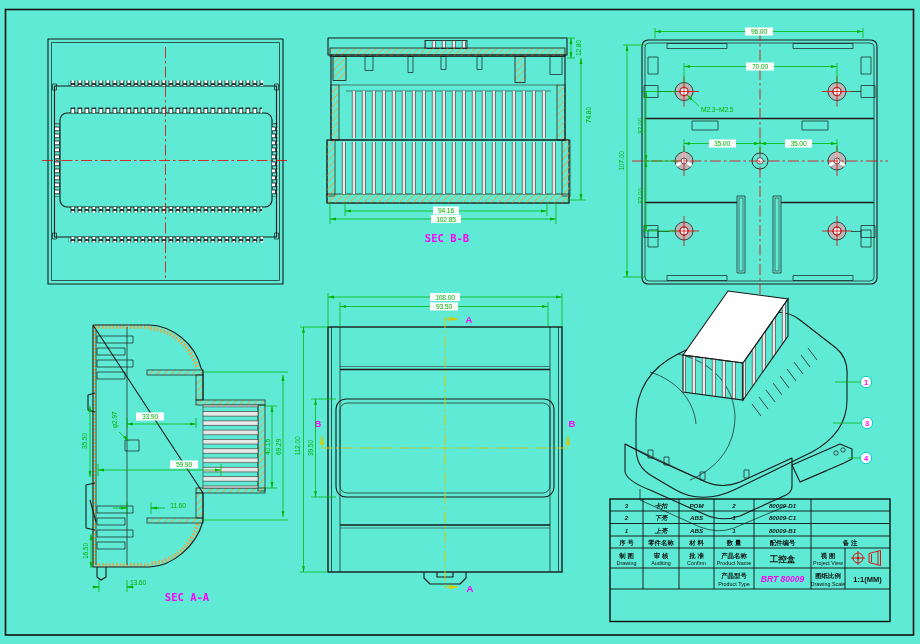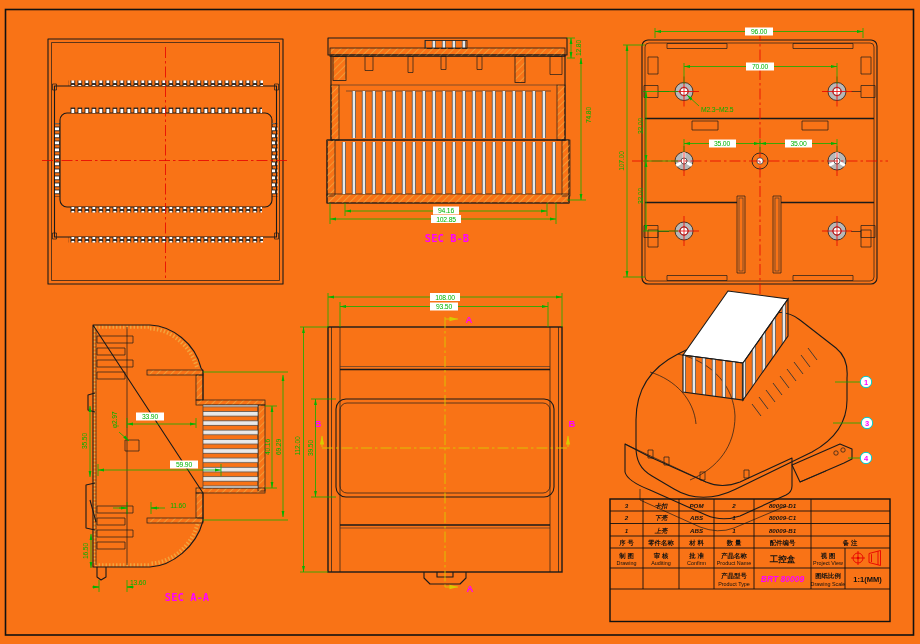--- a/index.html
+++ b/index.html
@@ -1,16 +1,16 @@
 <!DOCTYPE html>
 <html><head>
 <meta charset="utf-8">
 <style>
   html,body{margin:0;padding:0;background:#888;}
-  .sheet{position:relative;width:920px;height:644px;background:#f97316;overflow:hidden;font-family:"Liberation Sans",sans-serif;}
+  .sheet{position:relative;width:920px;height:644px;background:#5eead4;overflow:hidden;font-family:"Liberation Sans",sans-serif;}
   svg{position:absolute;left:0;top:0;}
   .ol{fill:none;stroke:#1a1a1a;stroke-width:1.1;stroke-linejoin:round;}
   .ol2{fill:none;stroke:#1a1a1a;stroke-width:0.7;stroke-linejoin:round;}
   .thin{fill:none;stroke:#333;stroke-width:0.6;}
   .dim{stroke:#00b400;stroke-width:0.75;fill:none;}
   .dimt{fill:#00b400;font-family:"Liberation Sans",sans-serif;font-size:6.8px;text-anchor:middle;dominant-baseline:central;letter-spacing:-0.2px;}
   .lbl{fill:#ff00ff;font-family:"DejaVu Sans Mono","Liberation Mono",monospace;font-size:10.5px;font-weight:bold;text-anchor:middle;}
   .ab{fill:#ff00ff;font-family:"Liberation Sans",sans-serif;font-weight:bold;font-size:9.5px;text-anchor:middle;dominant-baseline:central;}
   .bal{fill:#ff00ff;font-family:"Liberation Sans",sans-serif;font-weight:bold;font-size:7.5px;text-anchor:middle;dominant-baseline:central;}
   .red{stroke:#e60000;stroke-width:0.8;fill:none;}

